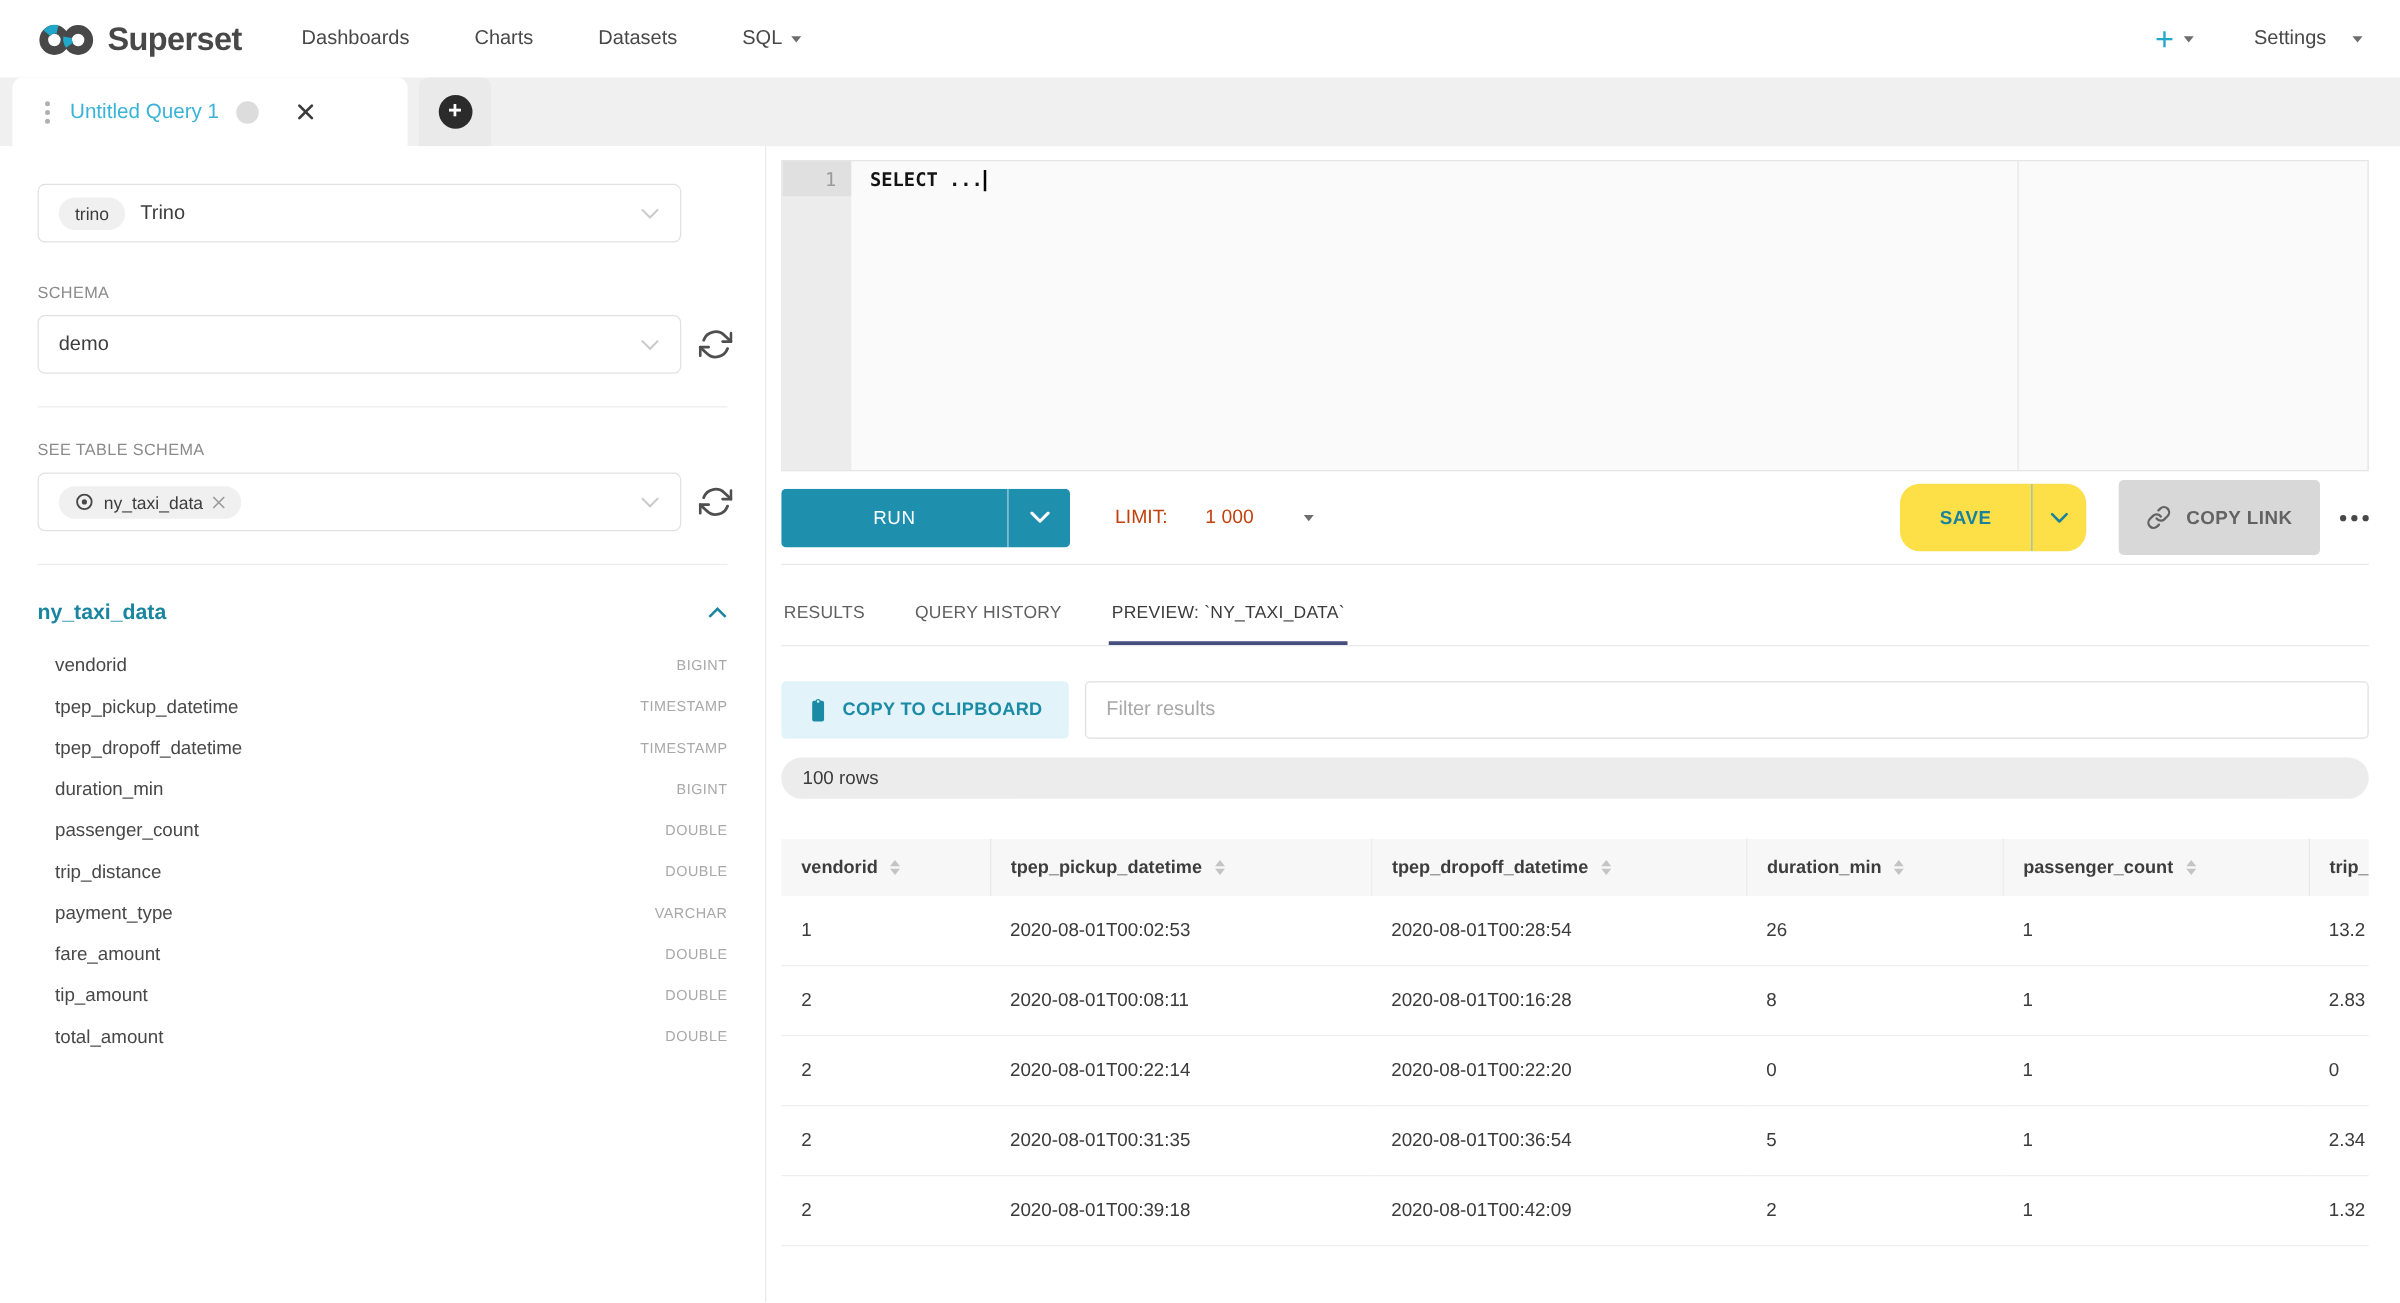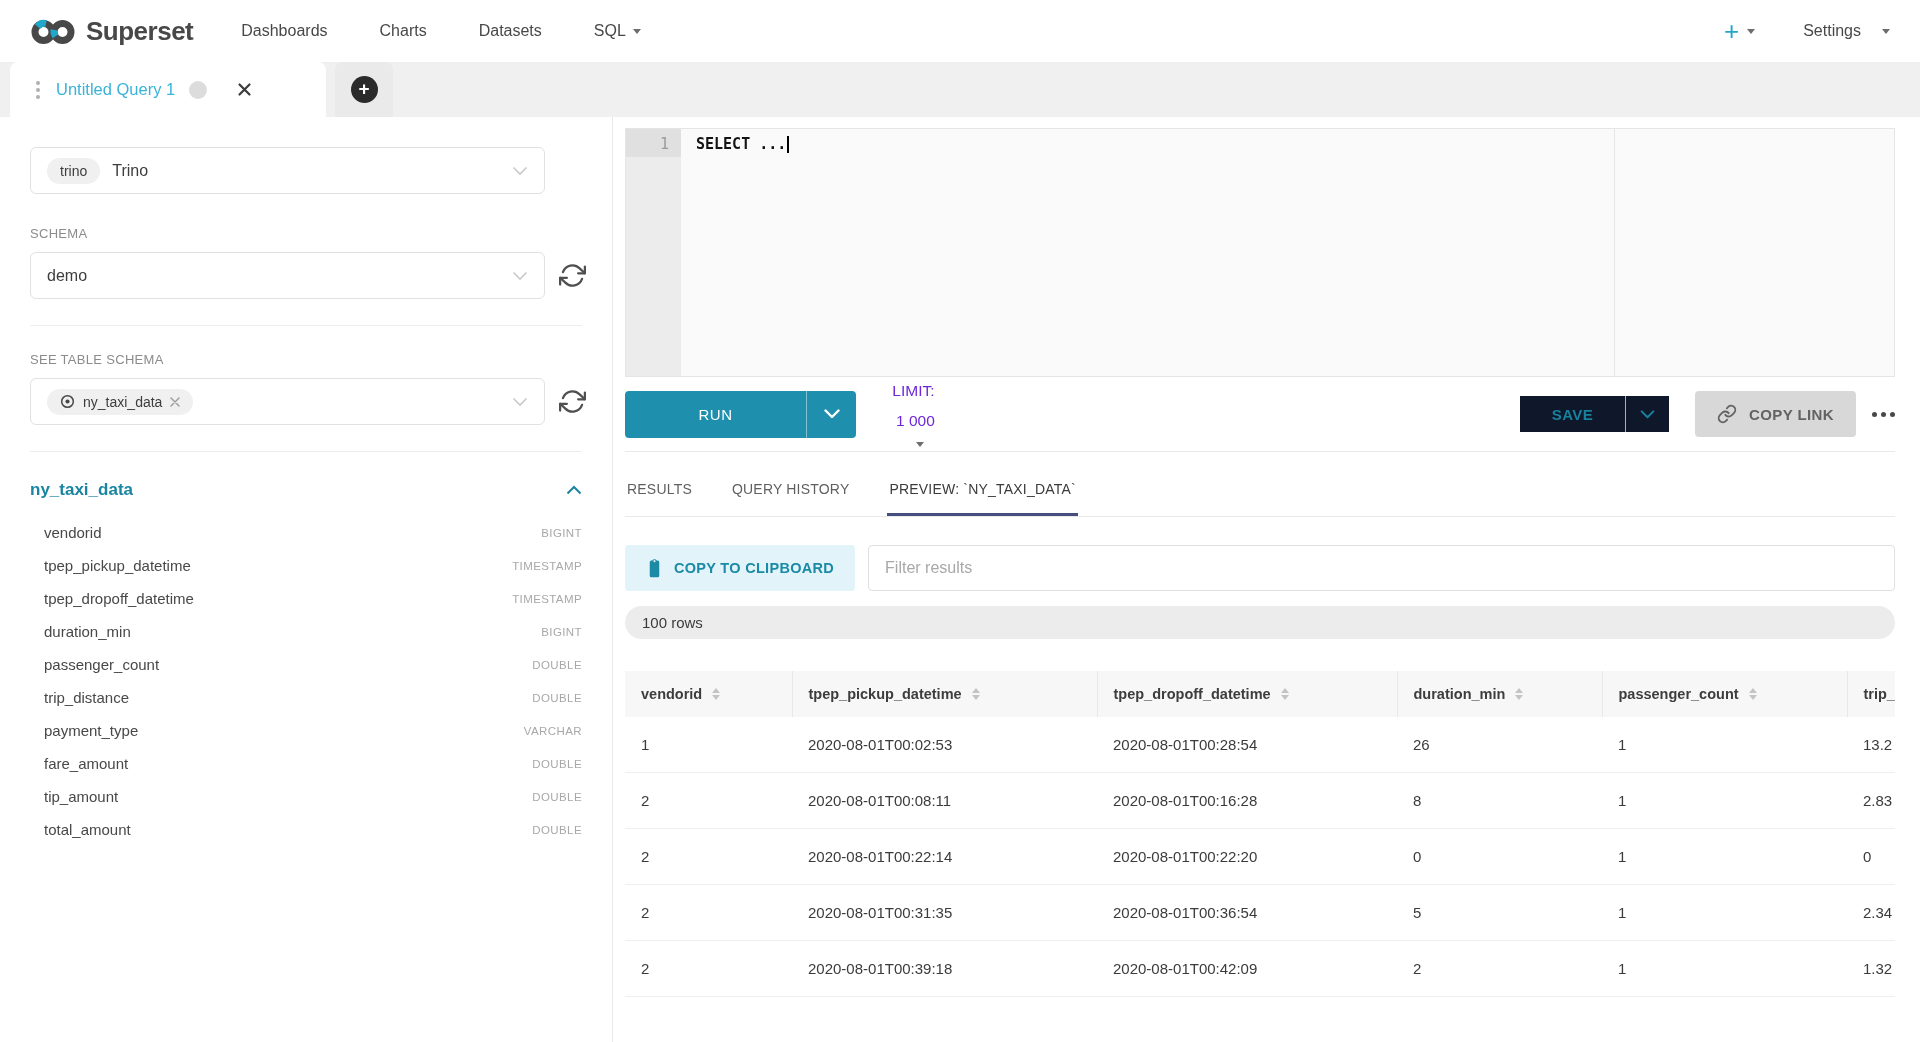--- a/index.html
+++ b/index.html
@@ -56,28 +56,28 @@
   .gutter { width:55px; background:#ececec; font-family:"DejaVu Sans Mono", monospace; font-size:15px; color:#9b9b9b; text-align:right; }
   .gutter .ln1 { background:#e0e0e0; padding:6px 12px 4px 0; }
   .code-area { flex:1; padding:6px 0 0 15px; font-family:"DejaVu Sans Mono", monospace; font-size:15px; font-weight:700; color:#141414; position:relative; }
   .cursor { display:inline-block; width:2px; height:17px; background:#000; vertical-align:text-bottom; margin-left:1px; }
   .print-margin { position:absolute; left:933px; top:0; bottom:0; width:1px; background:#e6e6e6; }
 
   .toolbar { height:75px; display:flex; align-items:center; border-bottom:1px solid #e9e9e9; }
   .run-btn { height:47px; display:flex; border-radius:4px; overflow:hidden; cursor:pointer; }
   .run-main { width:181px; background:#1f8fae; color:#ffffff; font-size:15px; letter-spacing:0.5px; display:flex; align-items:center; justify-content:center; }
   .run-caret { width:50px; background:#1f8fae; border-left:1px solid rgba(255,255,255,0.45); display:flex; align-items:center; justify-content:center; }
-  .limit { margin-left:36px; font-size:15.5px; color:#6d28d9; display:flex; align-items:center; gap:12px; cursor:pointer;flex-direction:column; }
+  .limit { margin-left:36px; font-size:15.5px; color:#c2410c; display:flex; align-items:center; gap:26px; cursor:pointer; }
   .limit b { font-weight:400; margin-left:4px; }
   .limit .caret-dn { margin-left:14px; }
   .tb-right { margin-left:auto; display:flex; align-items:center; }
-  .save-btn { height:36px; display:flex; border-radius:0; overflow:hidden; cursor:pointer; background:#0f172a; }
+  .save-btn { height:54px; display:flex; border-radius:16px; overflow:hidden; cursor:pointer; background:#fde047; }
   .save-main { width:105px; color:#17819e; font-size:15px; font-weight:700; letter-spacing:0.4px; display:flex; align-items:center; justify-content:center; }
   .save-caret { width:44px; border-left:1px solid #8fbccb; display:flex; align-items:center; justify-content:center; }
-  .copylink-btn { height:46px; margin-left:26px; padding:0 22px; background:#d8d8d8; border-radius:4px; display:flex; align-items:center; gap:12px; cursor:pointer; color:#636363; font-size:15px; font-weight:700; letter-spacing:0.4px; }
+  .copylink-btn { height:60px; margin-left:26px; padding:0 22px; background:#d8d8d8; border-radius:4px; display:flex; align-items:center; gap:12px; cursor:pointer; color:#636363; font-size:15px; font-weight:700; letter-spacing:0.4px; }
   .more-dots { margin-left:16px; display:flex; gap:4px; cursor:pointer; }
   .more-dots i { width:5px; height:5px; border-radius:50%; background:#484848; }
 
   
   .stabs { display:flex; gap:36px; margin-top:17px; border-bottom:1px solid #e9e9e9; }
   .stab { font-size:14px; color:#5f5f5f; letter-spacing:0.2px; padding:12px 2px 16px 2px; cursor:pointer; border-bottom:3px solid transparent; }
   .stab.active { color:#3b3b3b; border-bottom-color:#454e7c; }
 
   
   .res-controls { display:flex; gap:13px; margin-top:28px; }

